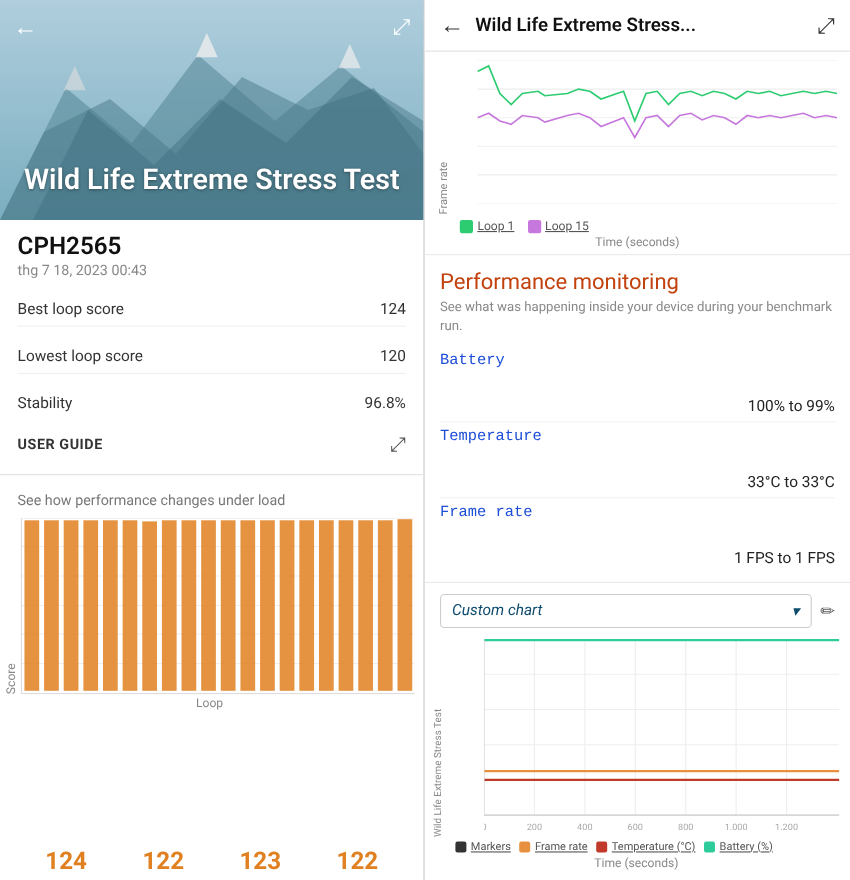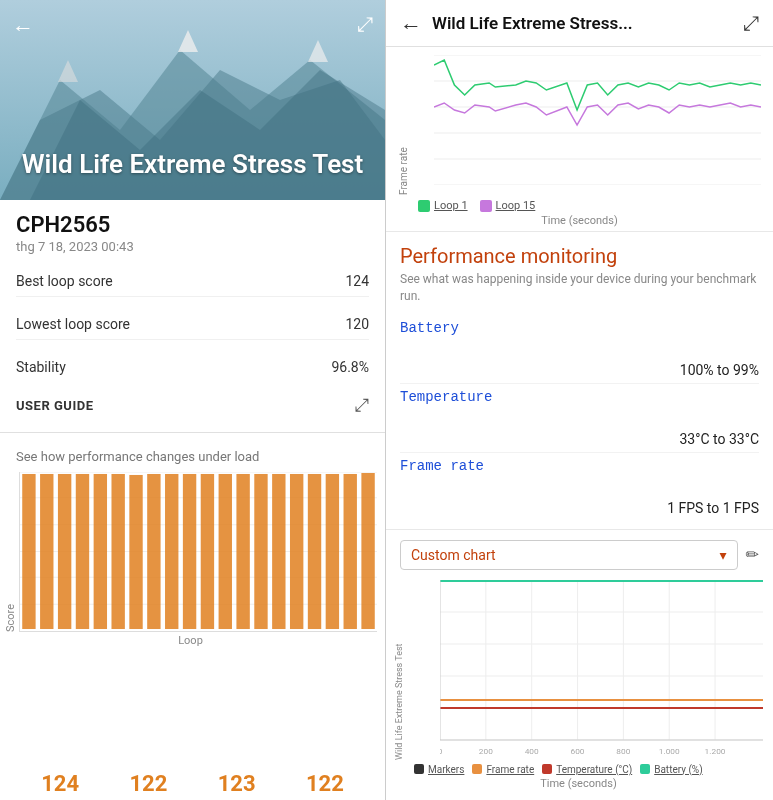--- a/index.html
+++ b/index.html
@@ -334,25 +334,26 @@
       padding: 10px 14px 6px;
       gap: 8px;
     }
 
     .custom-chart-dropdown {
       flex: 1;
       border: 1px solid #ccc;
       border-radius: 4px;
       padding: 6px 10px;
       font-size: 14px;
-      color: #c2410c;
+      color: #0c4a6e;
       display: flex;
       align-items: center;
       justify-content: space-between;
       cursor: pointer;
+      font-style: italic;
     }
 
     .edit-icon {
       font-size: 16px;
       color: #555;
       cursor: pointer;
     }
 
     
     .bottom-chart-area {

